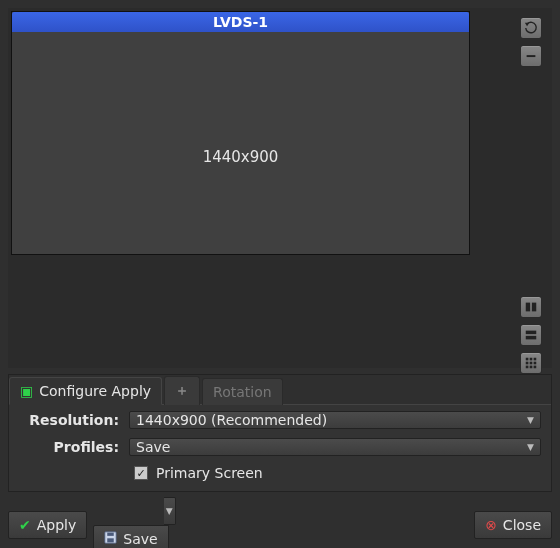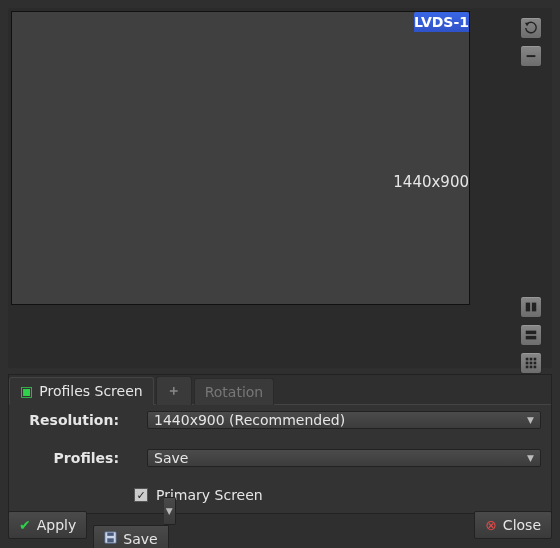--- a/index.html
+++ b/index.html
@@ -1,37 +1,37 @@
 <!DOCTYPE html>
 <html><head>
 <meta charset="utf-8">
 <style>
   * { box-sizing: border-box; margin: 0; padding: 0; font-family: "DejaVu Sans", "Liberation Sans", Arial, sans-serif; }
   body { background: #2f2f2f; width: 560px; height: 548px; color: #e6e6e6; font-size: 14px; position: relative; }
 
   .preview-area { position: absolute; top: 8px; left: 8px; right: 8px; height: 360px; background: #2b2b2b; }
 
-  .monitor { position: absolute; top: 3px; left: 3px; width: 459px; height: 294px; background: #404040; border: 1px solid #111; display: flex; flex-direction: column; align-items: flex-end; }
+  .monitor { position: absolute; top: 3px; left: 3px; width: 459px; height: 244px; background: #404040; border: 1px solid #111; display: flex; flex-direction: column; }
   .monitor-title { background: linear-gradient(to bottom, #3a66e6, #2f52c8); color: #fff; font-weight: bold; text-align: center; line-height: 20px; font-size: 14px; border-radius: 2px 2px 0 0; }
   .monitor-body { flex: 1; display: flex; align-items: center; justify-content: center; color: #e6e6e6; font-size: 15px; margin-top: 28px; }
 
   .side-buttons { position: absolute; top: 9px; right: 10px; width: 22px; display: flex; flex-direction: column; gap: 6px; }
   .side-buttons2 { position: absolute; top: 288px; right: 10px; width: 22px; display: flex; flex-direction: column; gap: 6px; }
   .icon-btn { width: 22px; height: 22px; background: linear-gradient(to bottom,#878787,#6d6d6d); border: 1px solid #2a2a2a; border-radius: 3px; display:flex; align-items:center; justify-content:center; cursor:pointer; box-shadow: inset 0 1px 0 rgba(255,255,255,0.15); }
   .icon-btn svg { width: 14px; height: 14px; }
 
   .bottom-panel { position: absolute; left: 8px; right: 8px; top: 374px; background: #333333; border: 1px solid #222; }
 
   .tabs { display: flex; align-items: flex-end; height: 30px; border-bottom: 1px solid #444; background:#2f2f2f; }
   .tab { padding: 5px 10px; color: #777; cursor: pointer; display:flex; align-items:center; gap:6px; font-size:14px; border:1px solid transparent; position:relative; top:1px;}
   .tab.active { background:#333333; color:#e6e6e6; border:1px solid #444; border-bottom:1px solid #333333; border-radius:3px 3px 0 0;}
   .tab.inactive { background:#3a3a3a; border:1px solid #2a2a2a; border-bottom:none; border-radius:3px 3px 0 0; margin-left:2px;}
 
   .form { padding: 6px 10px 10px 10px; }
-  .row { display:flex; align-items:center; margin-bottom:20px; gap:28px;}
+  .row { display:flex; align-items:center; margin-bottom:9px; gap:10px;}
   .row label { width: 100px; text-align:right; font-weight:bold; color:#e6e6e6;}
   .select { flex:1; background: linear-gradient(to bottom,#4b4b4b,#3c3c3c); border:1px solid #222; border-radius:2px; height:18px; display:flex; align-items:center; justify-content:space-between; padding:0 6px; cursor:pointer;}
   .select .arrow { font-size:9px; color:#bbb;}
   .check-row { display:flex; align-items:center; gap:8px; padding-left:115px; margin-top:4px;}
   .checkbox { width:14px; height:14px; background:#ccc; border:1px solid #555; display:flex; align-items:center; justify-content:center; font-size:11px; color:#222; line-height:1;}
 
   .button-bar { position:absolute; left:8px; right:8px; bottom:8px; height:30px; display:flex; align-items:center; gap:6px;}
   .btn { background: linear-gradient(to bottom,#4a4a4a,#3a3a3a); border:1px solid #222; border-radius:2px; height:28px; padding:0 10px; display:flex; align-items:center; gap:6px; cursor:pointer; color:#e6e6e6; font-size:14px;}
   .btn-split-arrow { width:12px; padding:0; justify-content:center; font-size:9px; color:#bbb; border-left:none; margin-left:-5px;}
   .spacer { flex:1; }
@@ -89,21 +89,21 @@
           <rect x="11" y="11" width="3" height="3" fill="#222"></rect>
       </svg>
     </div>
   </div>
 </div>
 
 <div class="bottom-panel">
   <div class="tabs">
     <div class="tab active">
       <span class="ico-green">▣</span>
-      <span>Profiles Screen</span>
+      <span>Configure Apply</span>
     </div>
     <div class="tab inactive">
       <span class="ico-plus">＋</span>
     </div>
     <div class="tab inactive">
       <span>Rotation</span>
     </div>
   </div>
 
   <div class="form">

